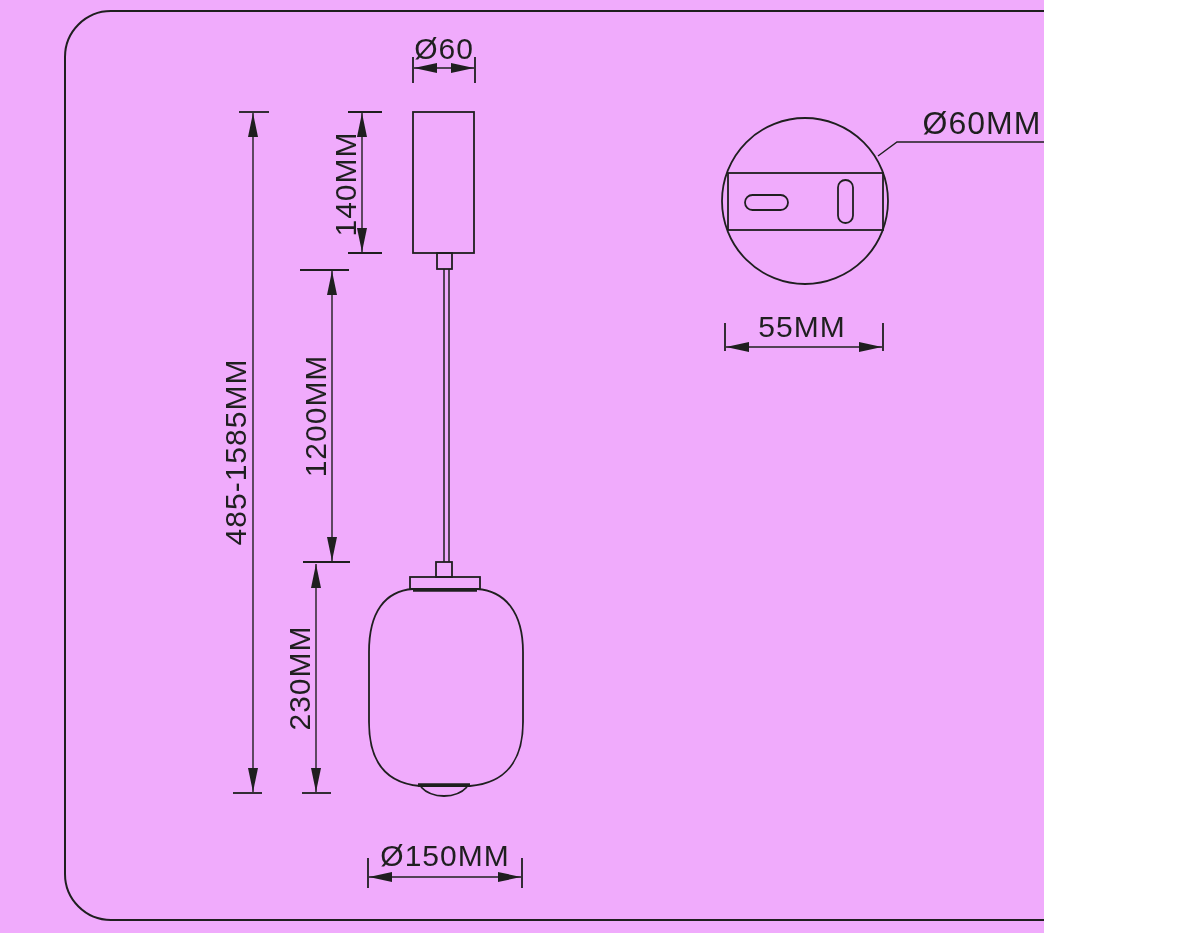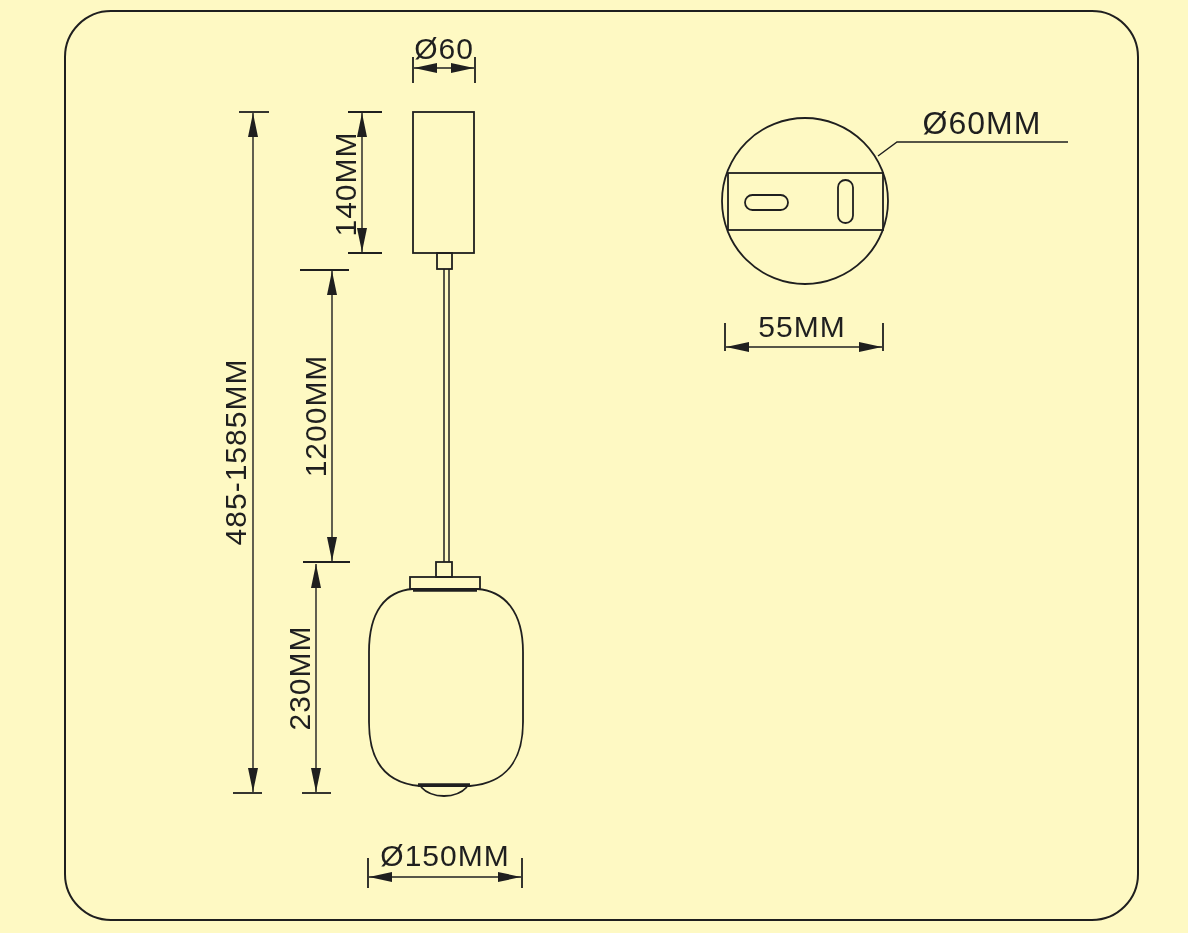--- a/index.html
+++ b/index.html
@@ -3,23 +3,23 @@
 <meta charset="utf-8">
 <style>
   html, body {
     margin: 0;
     padding: 0;
     background: #ffffff;
     font-family: "Liberation Sans", sans-serif;
   }
   .canvas {
     position: relative;
-    width: 1188px;
+    width: 1044px;
     height: 933px;
-    background: #fef9c3;
+    background: #f0abfc;
     overflow: hidden;
   }
   svg { display: block; }
   .outline   { fill: none; stroke: #1f1f1f; stroke-width: 1.8px; }
   .border    { fill: none; stroke: #1f1f1f; stroke-width: 2px; }
   .dimline   { stroke: #1f1f1f; stroke-width: 1.4px; }
   .tick      { stroke: #1f1f1f; stroke-width: 1.8px; }
   .thickline { stroke: #1f1f1f; stroke-width: 3.5px; }
   .cable     { stroke: #1f1f1f; stroke-width: 1.5px; }
   .arrow     { fill: #1f1f1f; stroke: none; }

